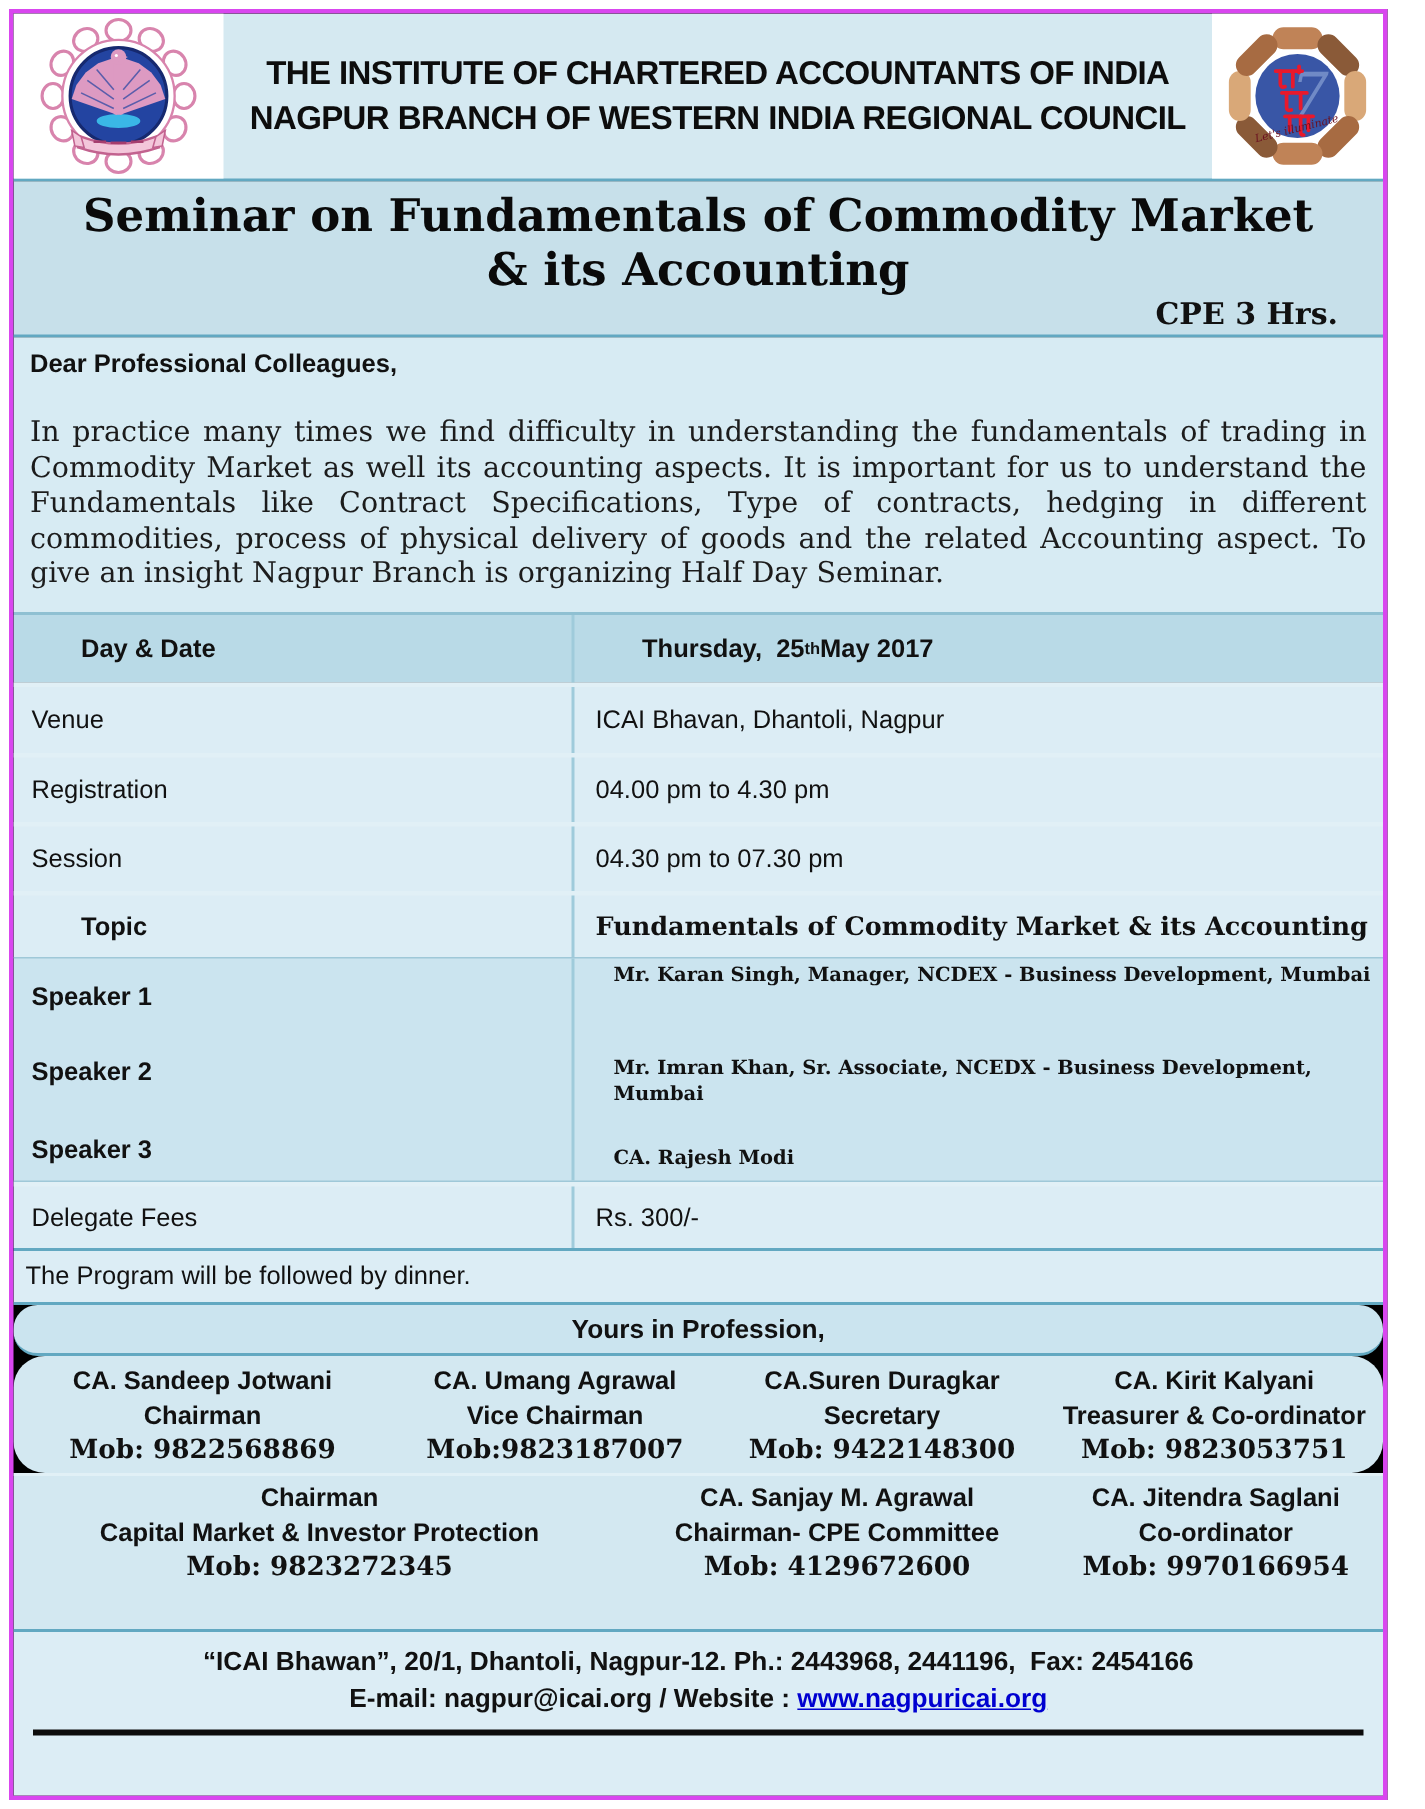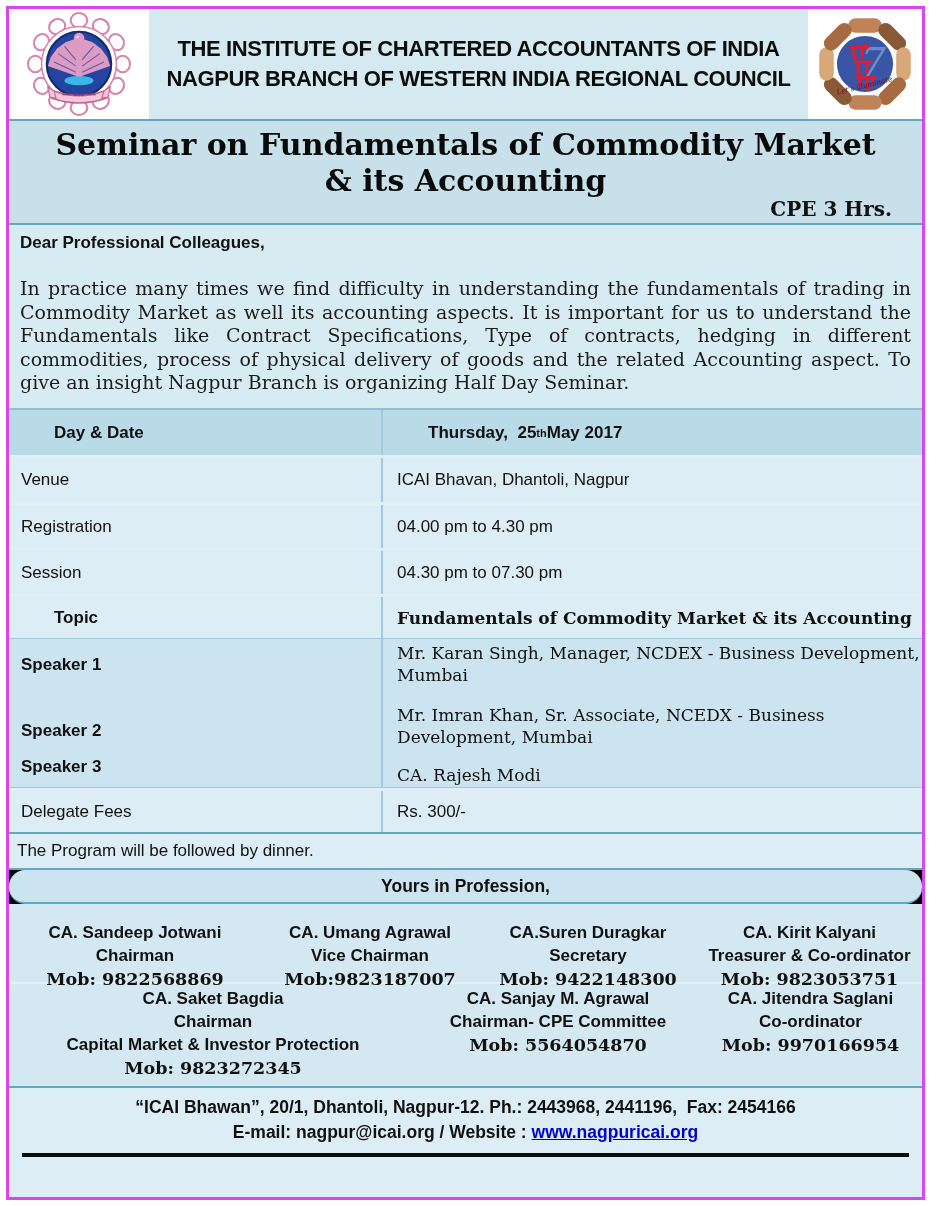--- a/index.html
+++ b/index.html
@@ -40,35 +40,35 @@
         font-size:17px; }
   .row-dark  { background:#b9dae7; }
   .row-light { background:#dcedf5; }
   .row-mid   { background:#cbe4ef; }
   .bold { font-weight:bold;padding-left:45px; }
   .serifb { font-family:"DejaVu Serif", serif; font-weight:bold; font-size:17px; }
   .sup { vertical-align:super; font-size:11px; }
   .sp-row { position:relative; height:150px; border-top:1px solid #9fc8d8;
             border-bottom:1px solid #9fc8d8; }
   .sp-label { position:absolute; left:12px; font-weight:bold; font-size:17px; }
-  .sp-entry { position:absolute; left:14px; max-width:532px;
-              font-family:"DejaVu Serif", serif; font-weight:normal; font-size:17px;
+  .sp-entry { position:absolute; left:26px; max-width:532px;
+              font-family:"DejaVu Serif", serif; font-weight:bold; font-size:13px;
               line-height:1.28; }
   .sp-right { position:relative; border-left:2px solid #9fcbdb; }
 
   
   .dinner { height:36px; background:#dcedf5; border-bottom:2px solid #62a8c1;
             display:flex; align-items:center; padding-left:8px; font-size:17px; }
   .yours { height:34px; background:#cbe4ef; border-bottom:2px solid #62a8c1;
            display:flex; align-items:center; justify-content:center;
            font-weight:bold; font-size:17.5px;border-radius:16px; }
 
   
   .sig1 { display:grid; grid-template-columns:252px 218px 218px auto;
-          background:#d3e8f1; padding-top:18px; height:78px; }
+          background:#d3e8f1; padding-top:6px; height:78px;border-radius:21px; }
   .sig2 { display:grid; grid-template-columns:408px 282px auto;
           background:#d3e8f1; padding-top:4px; height:104px; border-top:2px solid #e1f0f6; }
   .sig { text-align:center; line-height:1.35; }
   .sig .nm, .sig .rl { font-weight:bold; font-size:17px; }
   .sig .mb { font-family:"DejaVu Serif", serif; font-weight:bold; font-size:17.5px; }
 
   
   .ftr { border-top:2px solid #62a8c1; background:#dcedf5; text-align:center;
          padding-top:7px; height:100%; }
   .ftr .l1, .ftr .l2 { font-weight:bold; font-size:17.5px; line-height:1.45; }
@@ -221,21 +221,21 @@
     </div>
 
     <div class="trow row-light" style="height:44px">
       <div class="lc bold">Topic</div>
       <div class="vc serifb">Fundamentals of Commodity Market &amp; its Accounting</div>
     </div>
 
     <div class="trow row-mid sp-row">
       <div style="position:relative">
         <div class="sp-label" style="top:16px">Speaker 1</div>
-        <div class="sp-label" style="top:82px">Speaker 2</div>
+        <div class="sp-label" style="top:66px">Speaker 2</div>
         <div class="sp-label" style="top:118px">Speaker 3</div>
       </div>
       <div class="sp-right">
         <div class="sp-entry" style="top:4px">Mr. Karan Singh, Manager, NCDEX - Business Development, Mumbai</div>
         <div class="sp-entry" style="top:66px">Mr. Imran Khan, Sr. Associate, NCEDX - Business Development, Mumbai</div>
         <div class="sp-entry" style="top:126px">CA. Rajesh Modi</div>
       </div>
     </div>
 
     <div class="trow row-light" style="height:44px">
@@ -265,29 +265,28 @@
     </div>
     <div class="sig">
       <div class="nm">CA. Kirit Kalyani</div>
       <div class="rl">Treasurer &amp; Co-ordinator</div>
       <div class="mb">Mob: 9823053751</div>
     </div>
   </div>
 
   <div class="sig2">
     <div class="sig">
-      <div class="nm">CA. Saket Bagdia</div>
       <div class="rl">Chairman</div>
       <div class="rl">Capital Market &amp; Investor Protection</div>
       <div class="mb">Mob: 9823272345</div>
     </div>
     <div class="sig">
       <div class="nm">CA. Sanjay M. Agrawal</div>
       <div class="rl">Chairman- CPE Committee</div>
-      <div class="mb">Mob: 5564054870</div>
+      <div class="mb">Mob: 4129672600</div>
     </div>
     <div class="sig">
       <div class="nm">CA. Jitendra Saglani</div>
       <div class="rl">Co-ordinator</div>
       <div class="mb">Mob: 9970166954</div>
     </div>
   </div>
 
   <div class="ftr">
     <div class="l1">“ICAI Bhawan”, 20/1, Dhantoli, Nagpur-12. Ph.: 2443968, 2441196,&nbsp; Fax: 2454166</div>

